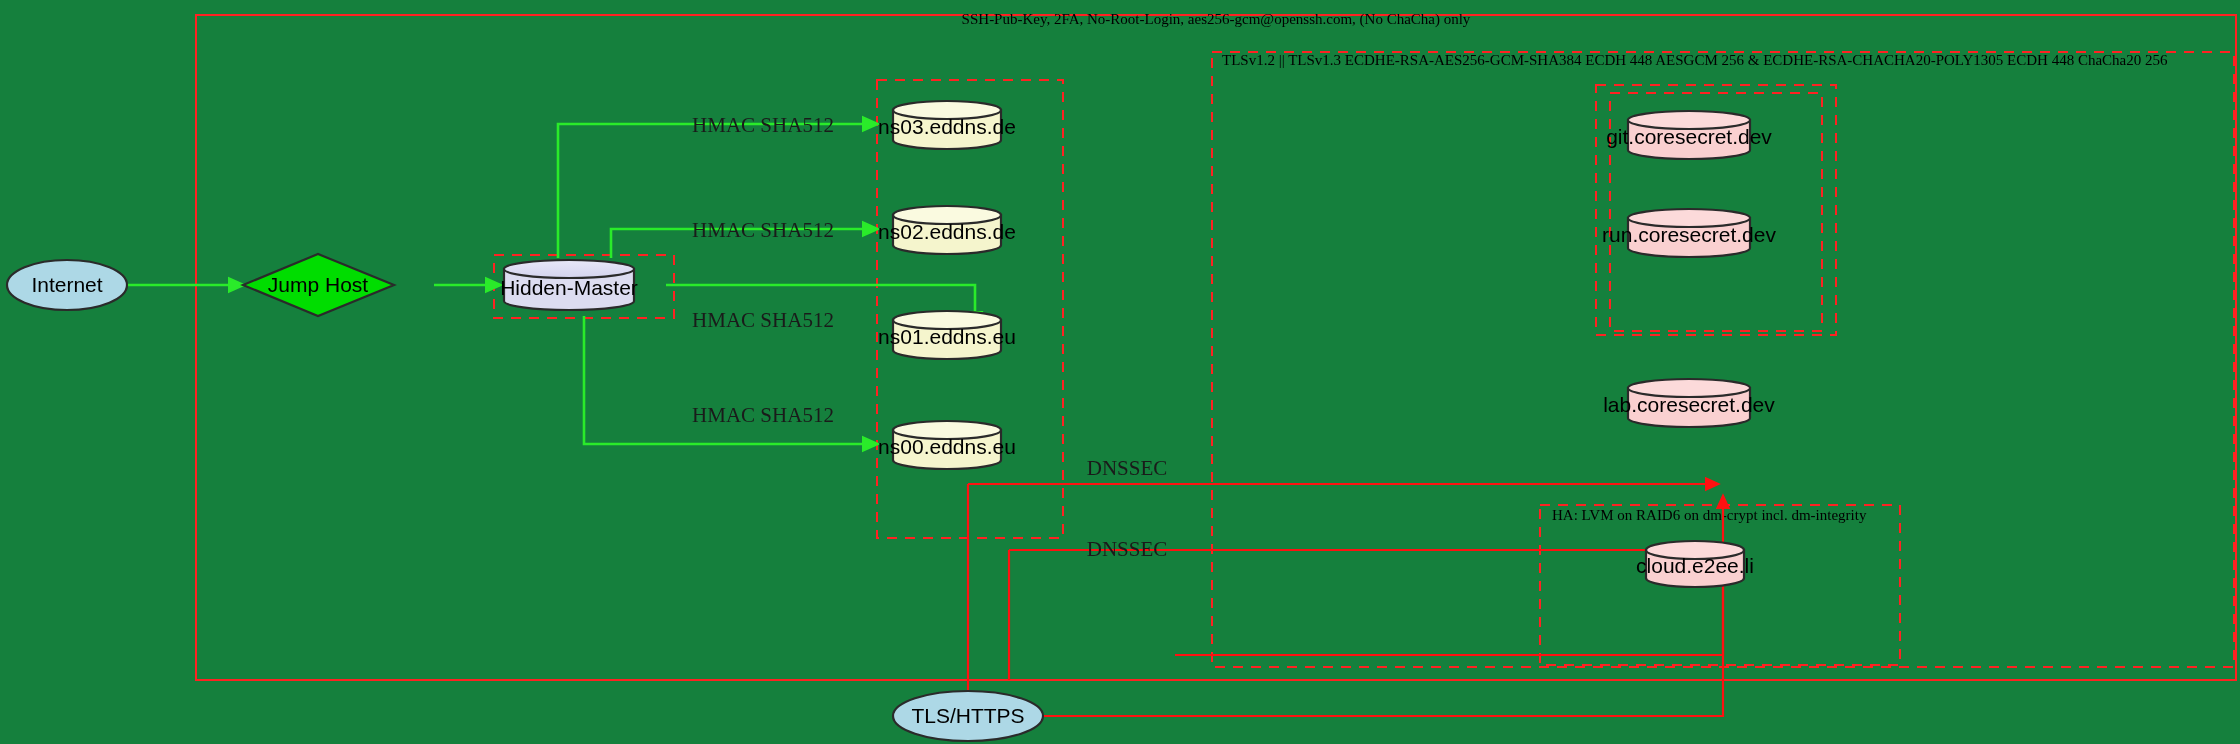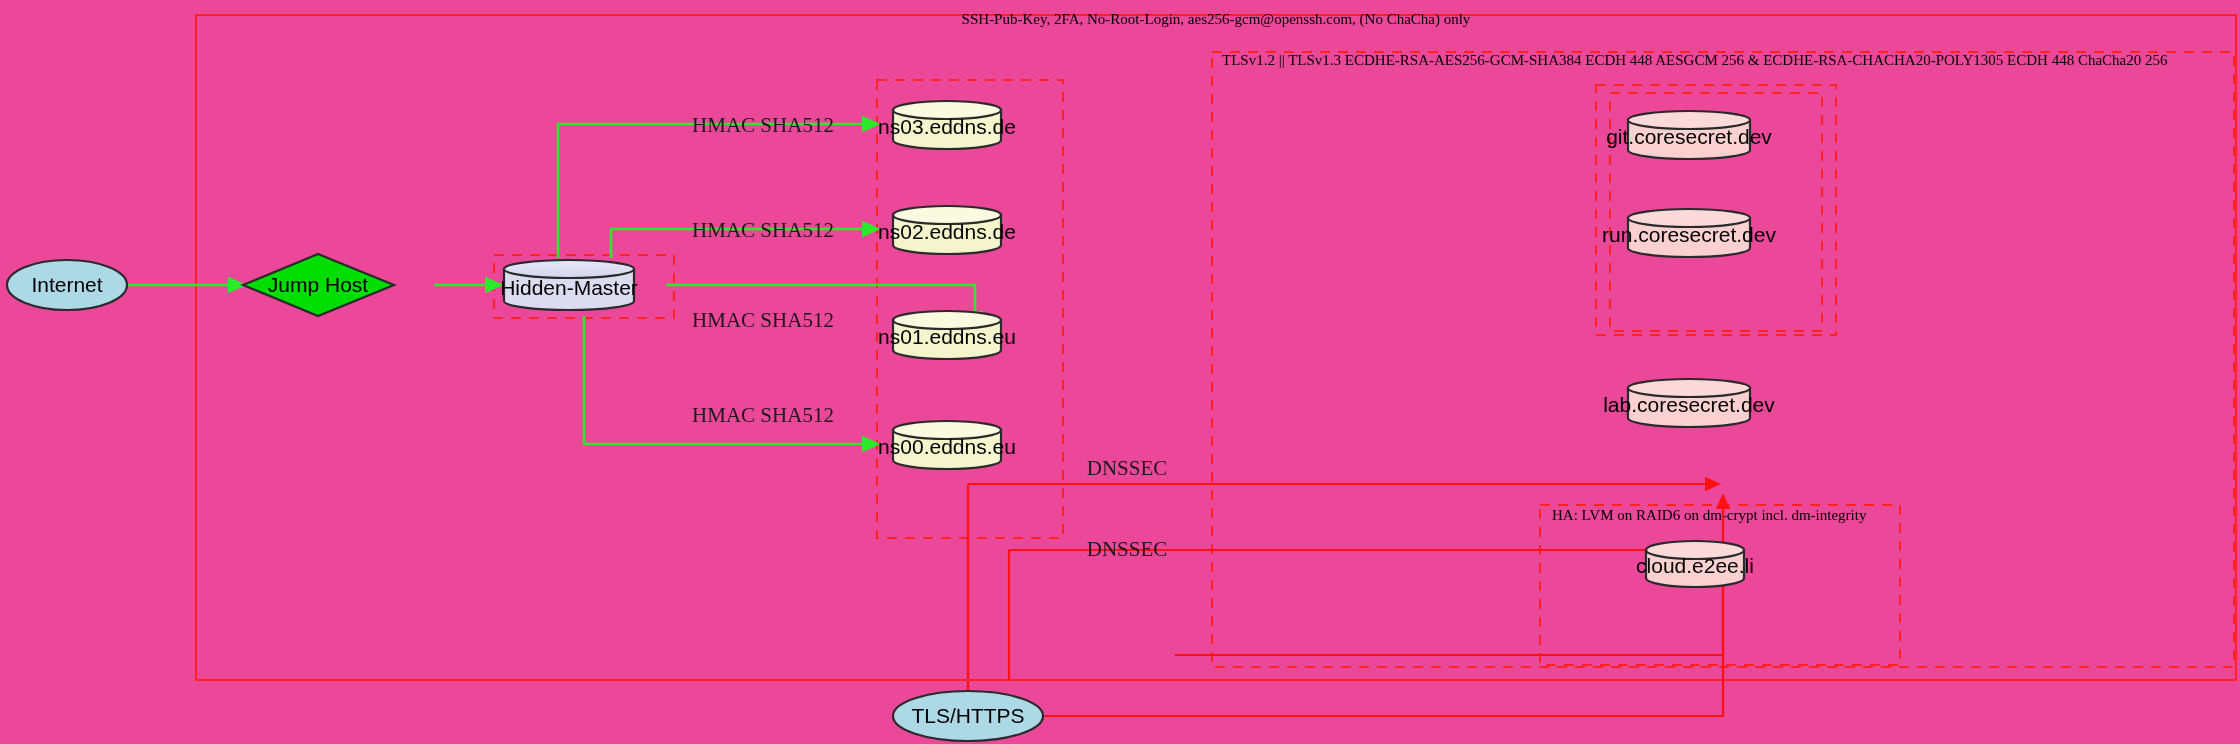--- a/index.html
+++ b/index.html
@@ -4,21 +4,21 @@
 <style>
   html, body {
     margin: 0;
     padding: 0;
     background: #ffffff;
   }
   #canvas {
     position: relative;
     width: 2240px;
     height: 744px;
-    background: #ec4899;
+    background: #15803d;
     font-family: "Liberation Sans", sans-serif;
     overflow: hidden;
   }
   svg#diagram {
     position: absolute;
     top: 0;
     left: 0;
     width: 2240px;
     height: 744px;
   }

